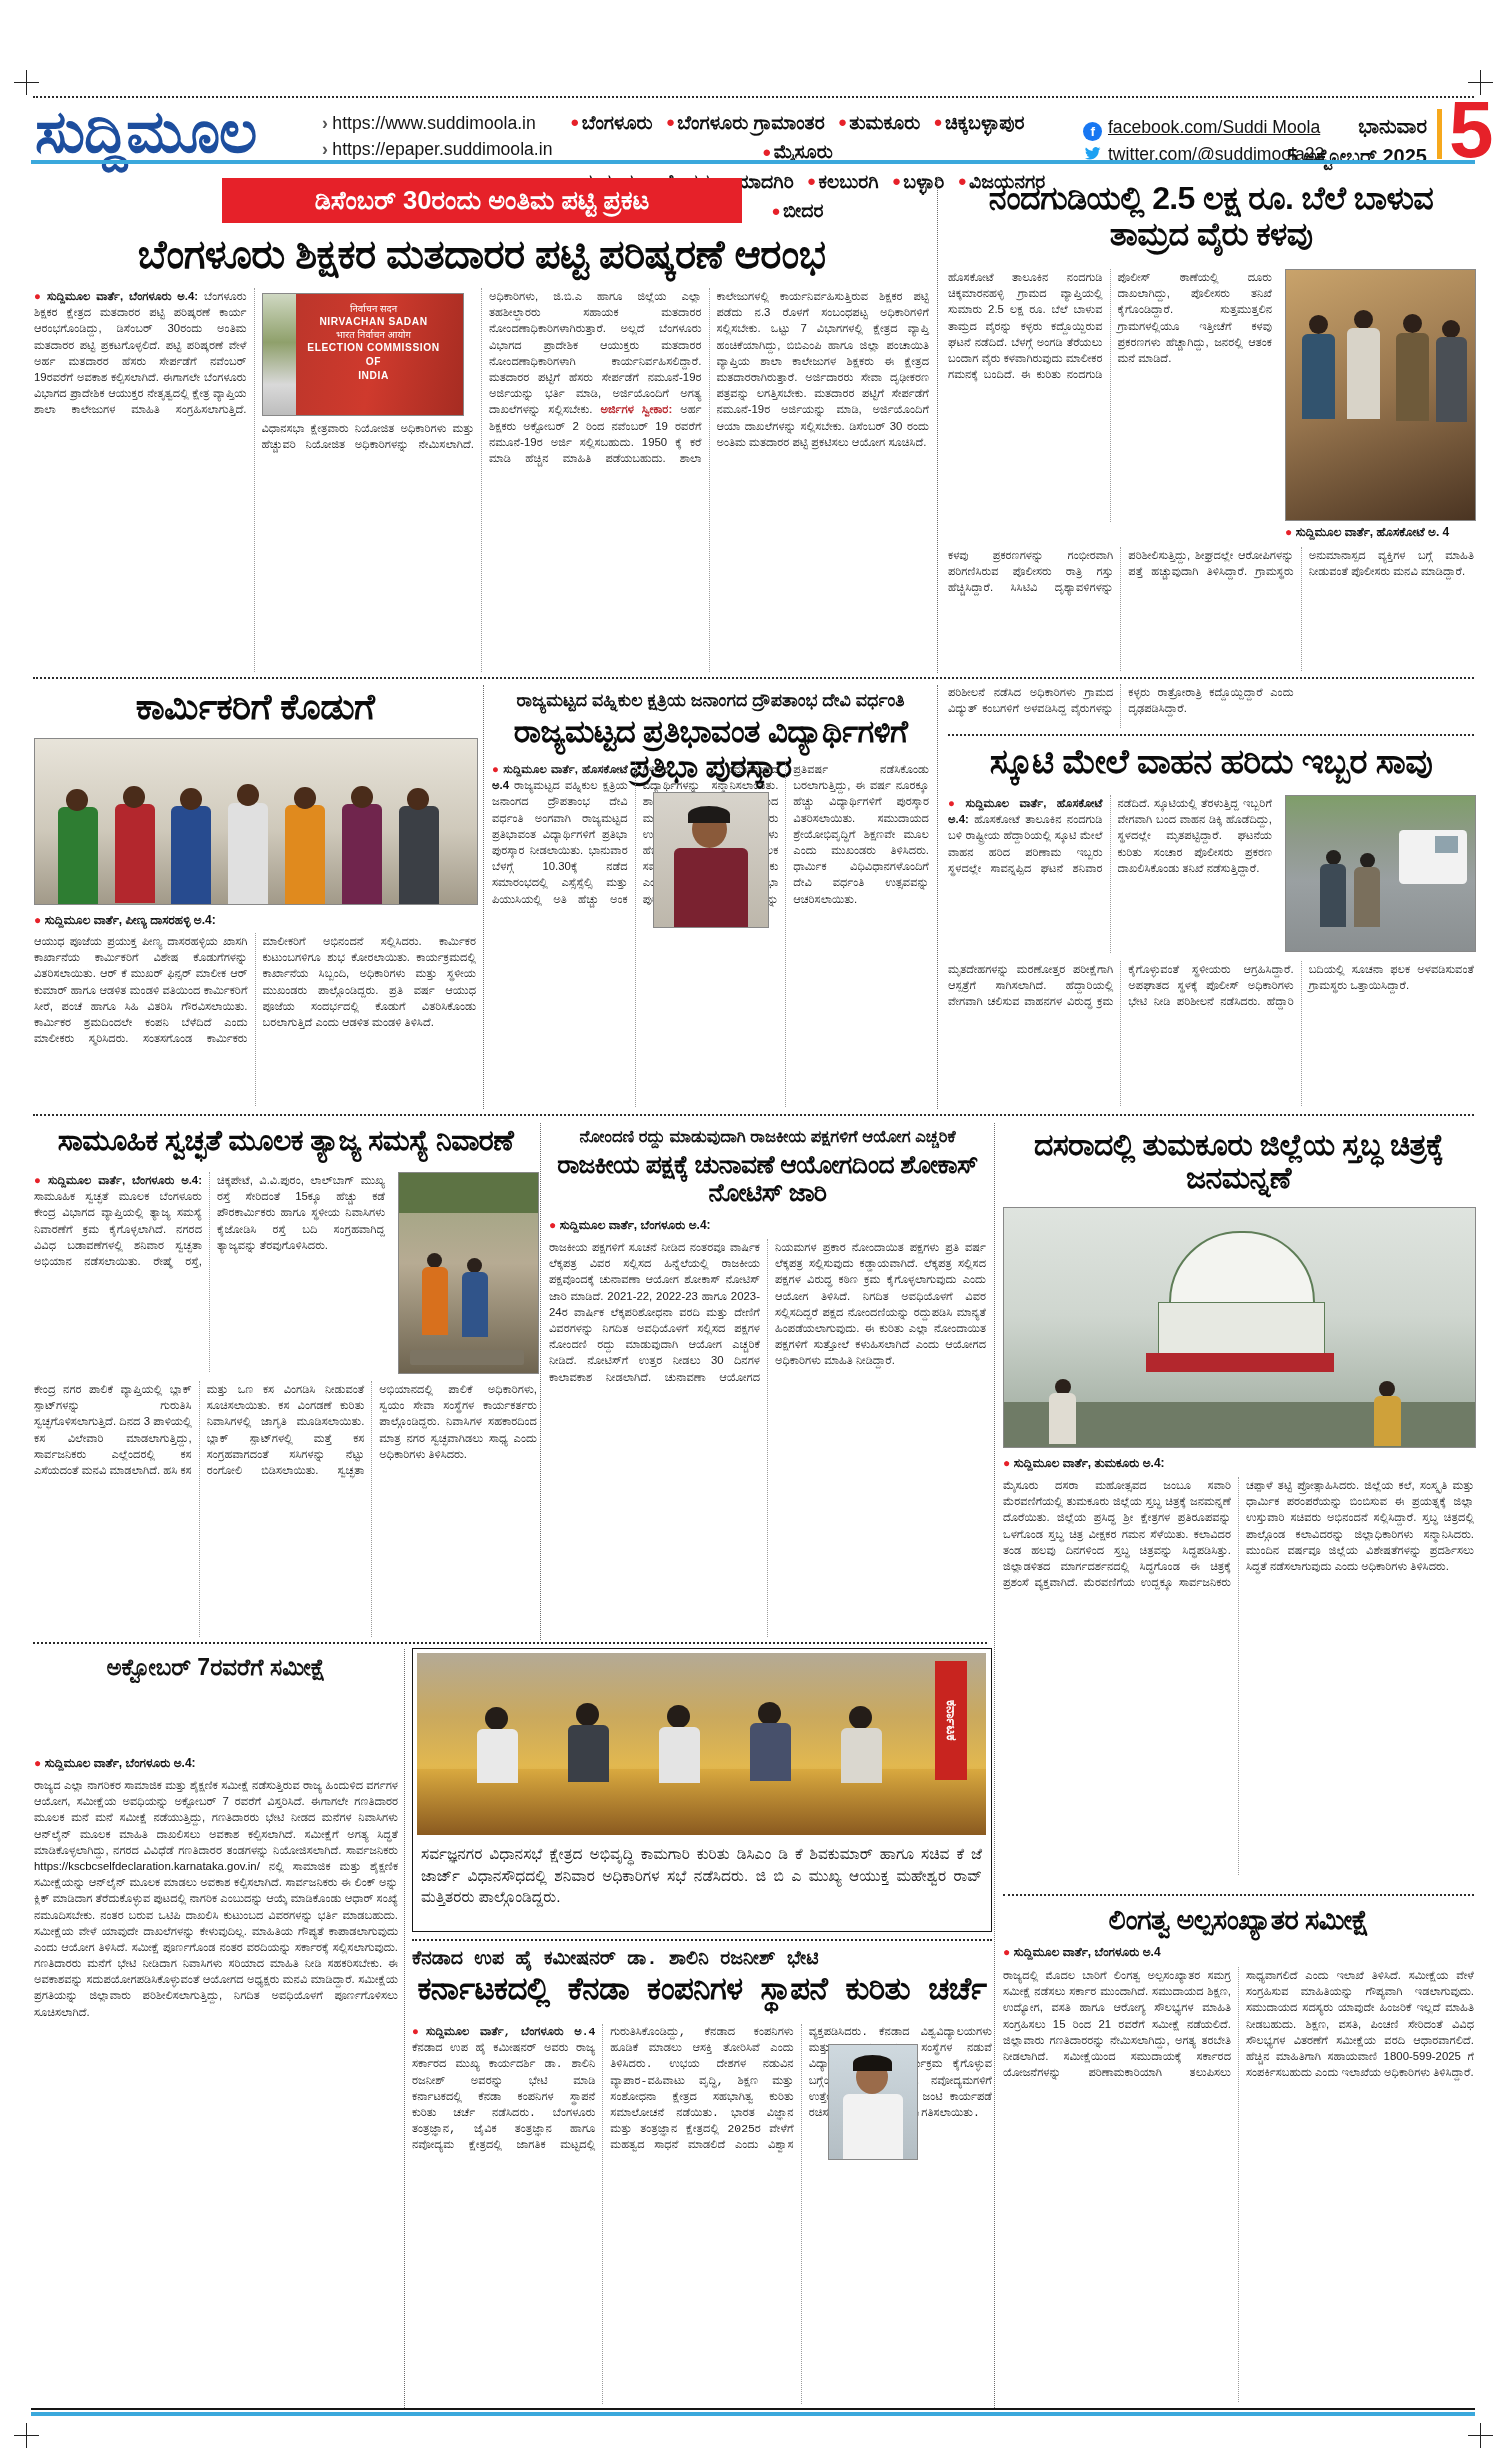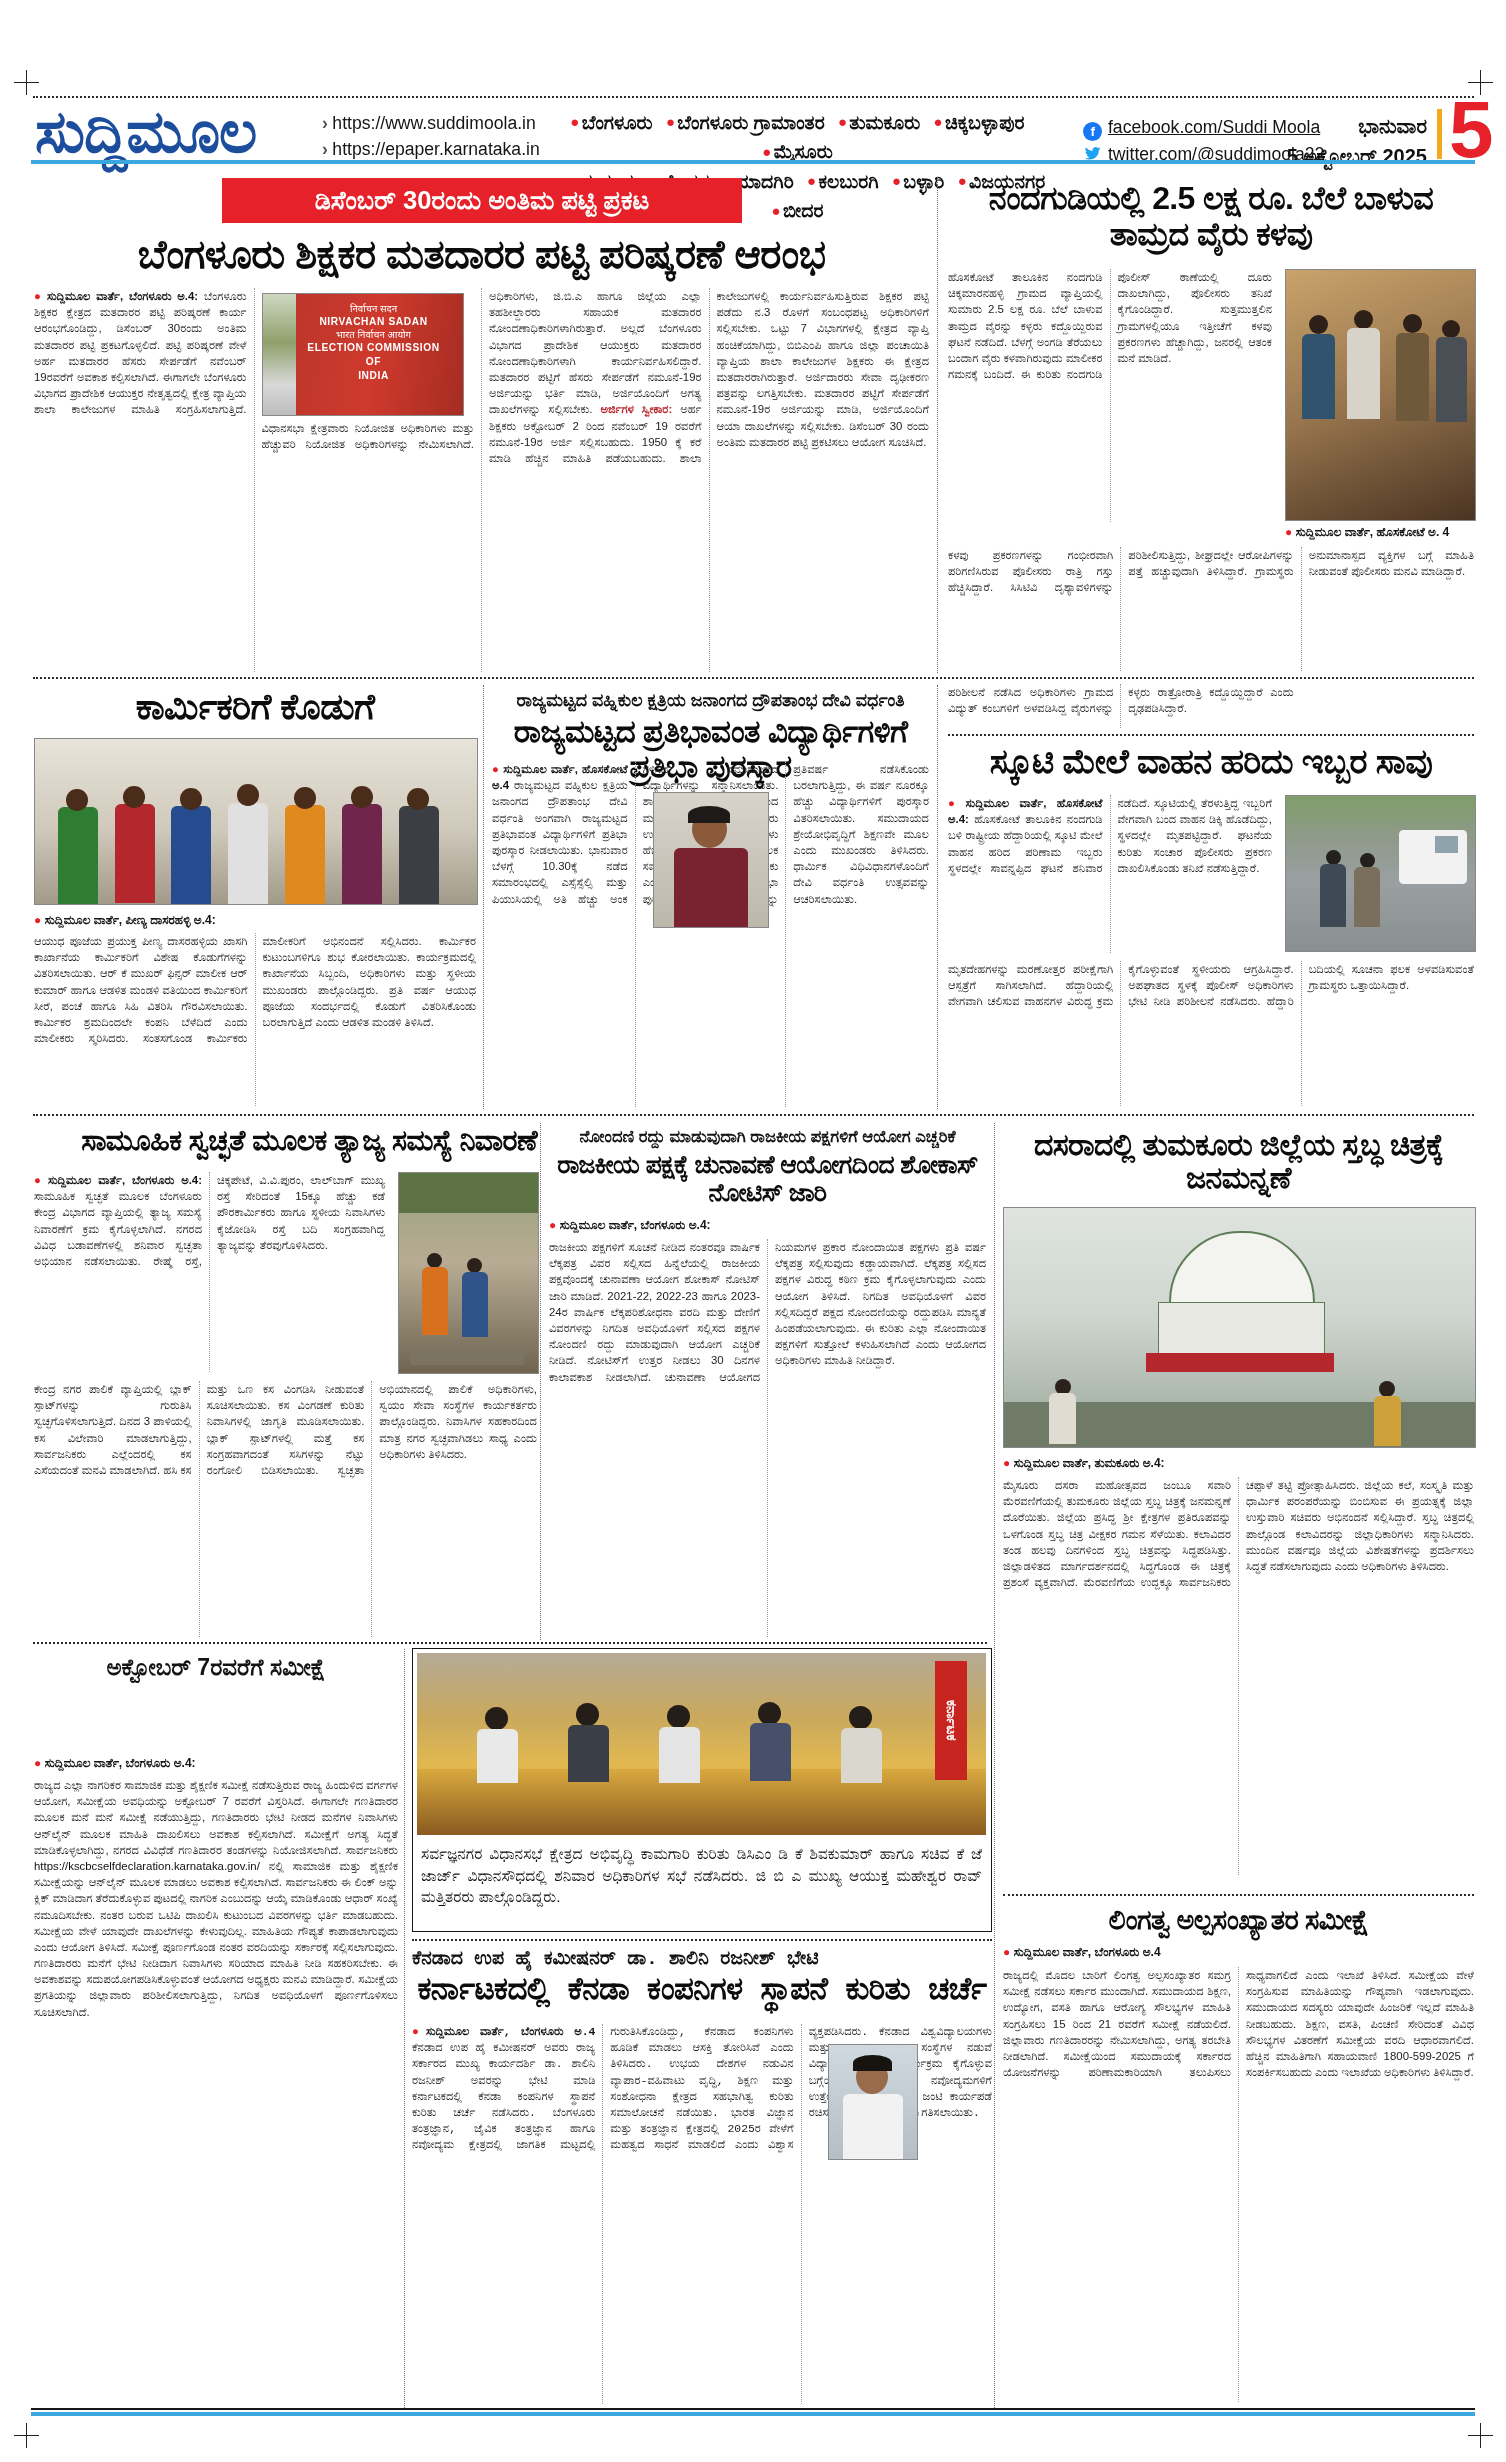--- a/index.html
+++ b/index.html
@@ -70,21 +70,21 @@
   <div class="abs crop" style="left:13.6px;top:70px;"></div>
   <div class="abs crop" style="left:1468px;top:70px;"></div>
   <div class="abs crop" style="left:13.6px;top:2423px;"></div>
   <div class="abs crop" style="left:1468px;top:2423px;"></div>
 
   <header>
     <div class="abs hdot" style="left:33px;top:96px;width:1441px;"></div>
     <div class="abs logo" style="left:35px;top:103px;">ಸುದ್ದಿಮೂಲ</div>
     <div class="abs" style="left:322px;top:111px;">
       <div class="url-line"><span class="url-chev">›</span><span>https://www.suddimoola.in</span></div>
-      <div class="url-line"><span class="url-chev">›</span><span>https://epaper.karnataka.in</span></div>
+      <div class="url-line"><span class="url-chev">›</span><span>https://epaper.suddimoola.in</span></div>
     </div>
     <div class="abs cities" style="left:529px;top:108px;width:529px;">
       <div>
         <span class="cityb">●</span><span>ಬೆಂಗಳೂರು</span>
         <span class="cityb">●</span><span>ಬೆಂಗಳೂರು ಗ್ರಾಮಾಂತರ</span>
         <span class="cityb">●</span><span>ತುಮಕೂರು</span>
         <span class="cityb">●</span><span>ಚಿಕ್ಕಬಳ್ಳಾಪುರ</span>
         <span class="cityb">●</span><span>ಮೈಸೂರು</span>
       </div>
       <div>
@@ -225,21 +225,21 @@
       <div class="ph-person" style="left:68px;top:71px;width:26px;height:60px;background:#7a6f5c;"></div>
     </div>
     <div class="abs body c3" style="left:0;top:277px;width:526px;height:145px;">
       <span>ಮೃತದೇಹಗಳನ್ನು ಮರಣೋತ್ತರ ಪರೀಕ್ಷೆಗಾಗಿ ಆಸ್ಪತ್ರೆಗೆ ಸಾಗಿಸಲಾಗಿದೆ. ಹೆದ್ದಾರಿಯಲ್ಲಿ ವೇಗವಾಗಿ ಚಲಿಸುವ ವಾಹನಗಳ ವಿರುದ್ಧ ಕ್ರಮ ಕೈಗೊಳ್ಳುವಂತೆ ಸ್ಥಳೀಯರು ಆಗ್ರಹಿಸಿದ್ದಾರೆ. ಅಪಘಾತದ ಸ್ಥಳಕ್ಕೆ ಪೊಲೀಸ್ ಅಧಿಕಾರಿಗಳು ಭೇಟಿ ನೀಡಿ ಪರಿಶೀಲನೆ ನಡೆಸಿದರು. ಹೆದ್ದಾರಿ ಬದಿಯಲ್ಲಿ ಸೂಚನಾ ಫಲಕ ಅಳವಡಿಸುವಂತೆ ಗ್ರಾಮಸ್ಥರು ಒತ್ತಾಯಿಸಿದ್ದಾರೆ.</span>
     </div>
   </section>
 
   <div class="abs hdot" style="left:33px;top:1114px;width:1441px;"></div>
 
   <section class="abs" style="left:34px;top:1122px;width:503px;height:520px;">
-    <div class="abs hl" style="left:0;top:2.8px;width:503px;font-size:28.4px;text-align:right;">ಸಾಮೂಹಿಕ ಸ್ವಚ್ಛತೆ ಮೂಲಕ ತ್ಯಾಜ್ಯ ಸಮಸ್ಯೆ ನಿವಾರಣೆ</div>
+    <div class="abs hl" style="left:0;top:2.8px;width:503px;font-size:28.4px;">ಸಾಮೂಹಿಕ ಸ್ವಚ್ಛತೆ ಮೂಲಕ ತ್ಯಾಜ್ಯ ಸಮಸ್ಯೆ ನಿವಾರಣೆ</div>
     <div class="abs body c2" style="left:0;top:50px;width:351px;height:200px;">
       <span class="byline"><span class="bullet">●</span><span>ಸುದ್ದಿಮೂಲ ವಾರ್ತೆ, ಬೆಂಗಳೂರು ಅ.4:</span></span>
       <span>ಸಾಮೂಹಿಕ ಸ್ವಚ್ಛತೆ ಮೂಲಕ ಬೆಂಗಳೂರು ಕೇಂದ್ರ ವಿಭಾಗದ ವ್ಯಾಪ್ತಿಯಲ್ಲಿ ತ್ಯಾಜ್ಯ ಸಮಸ್ಯೆ ನಿವಾರಣೆಗೆ ಕ್ರಮ ಕೈಗೊಳ್ಳಲಾಗಿದೆ. ನಗರದ ವಿವಿಧ ಬಡಾವಣೆಗಳಲ್ಲಿ ಶನಿವಾರ ಸ್ವಚ್ಛತಾ ಅಭಿಯಾನ ನಡೆಸಲಾಯಿತು. ರೇಷ್ಮೆ ರಸ್ತೆ, ಚಿಕ್ಕಪೇಟೆ, ವಿ.ವಿ.ಪುರಂ, ಲಾಲ್‌ಬಾಗ್ ಮುಖ್ಯ ರಸ್ತೆ ಸೇರಿದಂತೆ 15ಕ್ಕೂ ಹೆಚ್ಚು ಕಡೆ ಪೌರಕಾರ್ಮಿಕರು ಹಾಗೂ ಸ್ಥಳೀಯ ನಿವಾಸಿಗಳು ಕೈಜೋಡಿಸಿ ರಸ್ತೆ ಬದಿ ಸಂಗ್ರಹವಾಗಿದ್ದ ತ್ಯಾಜ್ಯವನ್ನು ತೆರವುಗೊಳಿಸಿದರು.</span>
     </div>
     <div class="abs photo clean" style="left:364px;top:50px;width:139px;height:200px;">
       <div style="position:absolute;left:0;top:0;width:100%;height:40px;background:#5d7344;"></div>
       <div class="ph-head" style="left:28.4px;top:80px;width:15px;height:15px;background:#2b211b;"></div>
       <div class="ph-person" style="left:23px;top:94px;width:26px;height:68px;background:#d8701d;"></div>
       <div class="ph-head" style="left:68px;top:85px;width:15px;height:15px;background:#2b211b;"></div>
       <div class="ph-person" style="left:63px;top:99px;width:26px;height:65px;background:#30548a;"></div>

